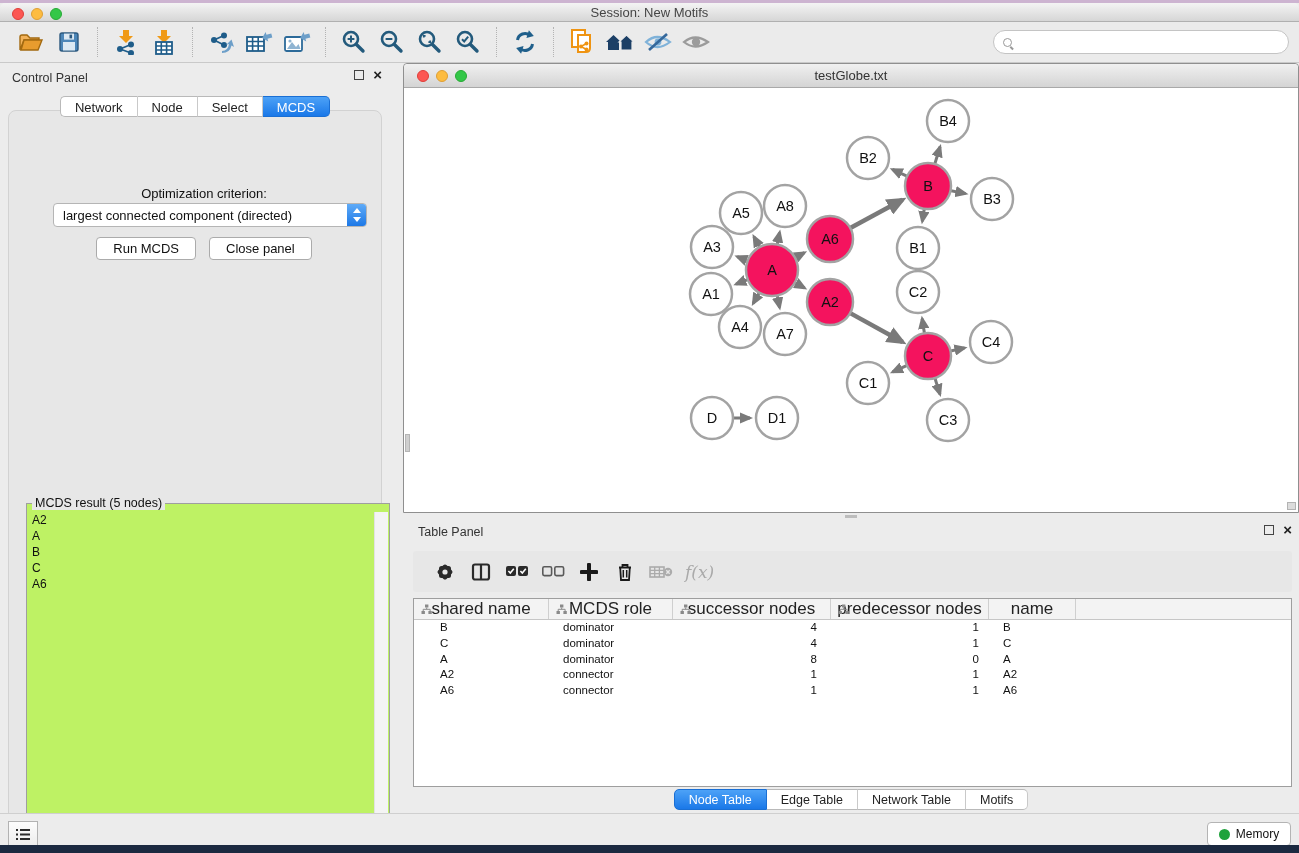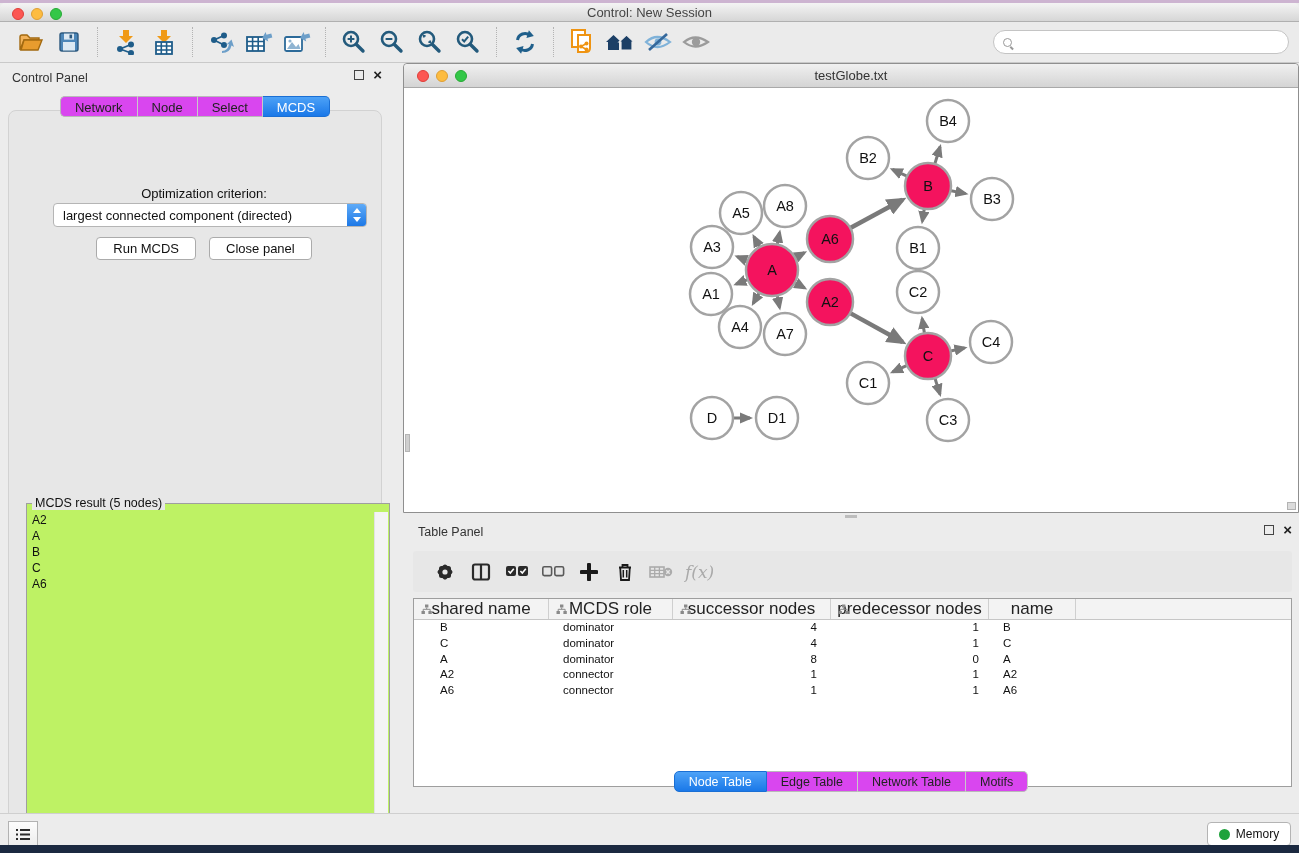--- a/index.html
+++ b/index.html
@@ -37,21 +37,21 @@
   
   .ctrl { position:absolute; left:0; top:63px; width:390px; height:750px; background:#ececec; }
   .panel-head { position:absolute; left:12px; top:8px; font-size:12.5px; color:#333; }
   .panel-icons { position:absolute; right:8px; top:7px; display:flex; gap:9px; align-items:center; }
   .ic-float { width:10px; height:10px; border:1.5px solid #444; }
   .ic-close { font-size:15px; font-weight:700; color:#222; line-height:10px; }
   .cp-inner { position:absolute; left:8px; top:47px; width:374px; height:756px; background:#e7e7e7;
     border:1px solid #d2d2d2; border-radius:8px; height:756px; }
   .ctrl .cp-inner { height:756px; top:47px; }
   .cp-tabs { position:absolute; left:0; width:390px; top:33px; display:flex; justify-content:center; z-index:3; }
-  .cp-tab, .seg { height:21px; line-height:21px; padding:0 14px; font-size:13px; background:#d946ef;
+  .cp-tab, .seg { height:21px; line-height:21px; padding:0 14px; font-size:13px; background:#ffffff;
     border-top:1px solid #b9b9b9; border-bottom:1px solid #b9b9b9; border-right:1px solid #c9c9c9; color:#222; cursor:default; }
   .cp-tab:first-child, .seg:first-child { border-left:1px solid #b9b9b9; border-radius:5px 0 0 5px; }
   .cp-tab:last-child, .seg:last-child { border-radius:0 5px 5px 0; }
   .cp-tab.sel, .seg.sel { background:linear-gradient(#4da2f7,#1a78e8); color:#fff; border-color:#1a6fd4; }
 
   .opt-label { position:absolute; left:0; width:390px; top:75px; text-align:center; font-size:13px; color:#111; }
   .dropdown { position:absolute; left:44px; top:92px; width:314px; height:24px; background:#fff;
     border:1px solid #b5b5b5; border-radius:4px; display:flex; align-items:center; }
   .dropdown .val { flex:1; font-size:13px; color:#111; padding-left:9px; white-space:nowrap; }
   .stepper { width:19px; height:22px; border-radius:0 3px 3px 0; background:linear-gradient(#5fabf8,#1d78e6);
@@ -101,21 +101,21 @@
     justify-content:center; font-size:17px; color:#222; }
   .th .hicon { position:absolute; left:7px; top:5px; }
   .th.c0{width:135px;} .th.c1{width:124px;} .th.c2{width:158px;} .th.c3{width:158px;} .th.c4{width:87px;}
   .th.cf{flex:1; border-right:none;}
   .trow { display:flex; height:15.8px; font-size:11.5px; color:#111; }
   .td { white-space:nowrap; overflow:hidden; line-height:15.8px; }
   .td.c0{width:135px; padding-left:26px;} .td.c1{width:124px; padding-left:14px;}
   .td.c2{width:158px; text-align:right; padding-right:14px;} .td.c3{width:158px; text-align:right; padding-right:10px;}
   .td.c4{width:87px; padding-left:14px;} .td.cf{flex:1;}
 
-  .tp-tabs { position:absolute; left:0; width:896px; top:251px; display:flex; justify-content:center; }
+  .tp-tabs { position:absolute; left:0; width:896px; top:269px; display:flex; justify-content:center; }
   .seg { font-size:12.5px; }
 
   
   .statusbar { position:absolute; left:0; top:813px; width:1299px; height:32px; background:#ececec;
     border-top:1px solid #cfcfcf; }
   .list-btn { position:absolute; left:8px; top:7px; width:30px; height:26px; background:linear-gradient(#fcfcfc,#ededed);
     border:1px solid #b2b2b2; display:flex; align-items:center; justify-content:center; }
   .memory-btn { position:absolute; right:8px; top:8px; width:84px; height:24px; background:#fff;
     border:1px solid #b4b4b4; border-radius:4px; display:flex; align-items:center; justify-content:center; gap:6px;
     font-size:12px; color:#111; }
@@ -128,21 +128,21 @@
 
 <div id="screen">
   <div class="desk-top"></div>
 
   <div class="titlebar">
     <div class="lights">
       <div class="light red"></div>
       <div class="light yellow"></div>
       <div class="light green"></div>
     </div>
-    <div class="title">Control: New Session</div>
+    <div class="title">Session: New Motifs</div>
   </div>
 
   <div class="toolbar">
     <div class="tb-ic">
       <svg width="26" height="22">
         <path d="M2 19 L2 6 Q2 4 4 4 L9 4 L12 7 L21 7 L21 9 L6 9 Z" fill="#f2b25a" stroke="#a36a10" stroke-width="1.4"></path>
         <path d="M3 19 L6 9 L24 9 L20 19 Z" fill="#e89c2e" stroke="#a36a10" stroke-width="1.4"></path>
       </svg>
     </div>
     <div class="tb-ic">

